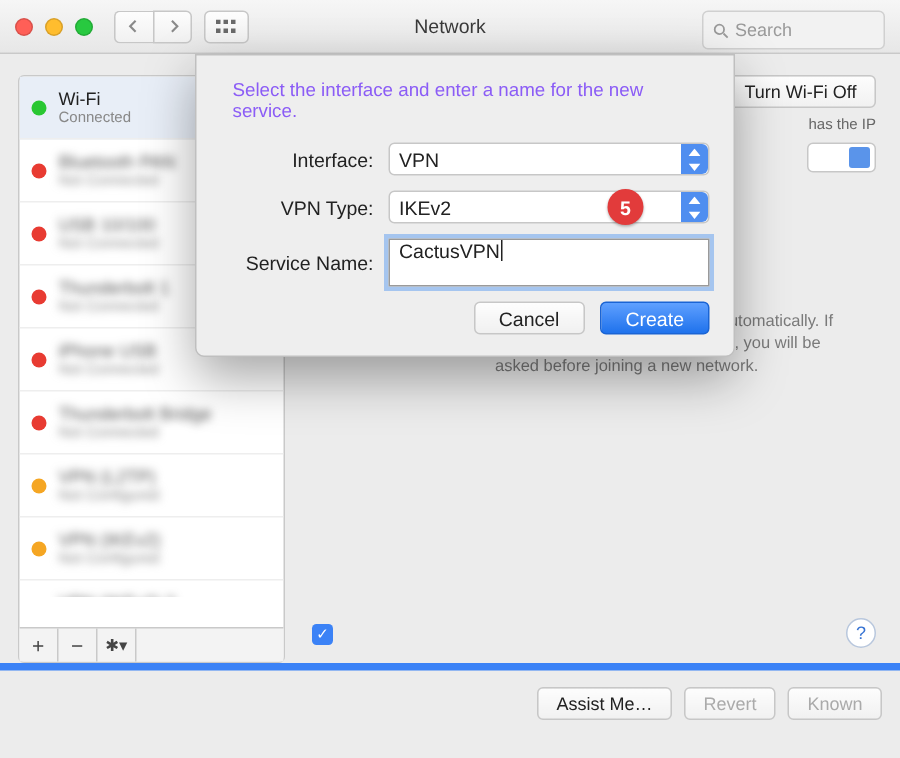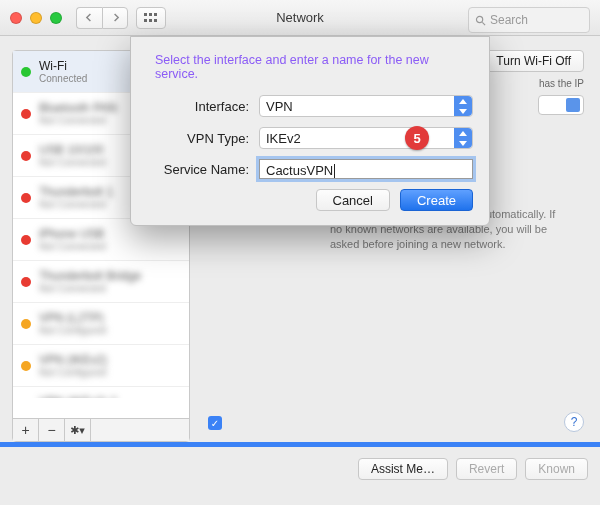--- a/index.html
+++ b/index.html
@@ -57,21 +57,21 @@
   
   .dim { position:absolute; inset:0; background:rgba(0,0,0,0); }
   .sheet { position:absolute; top:36px; left:130px; width:360px; background:#eeeeee; border:1px solid #bfbfbf; border-bottom-left-radius:6px; border-bottom-right-radius:6px; box-shadow: 0 14px 34px rgba(0,0,0,0.35); padding:16px 16px 14px 16px; }
   .sheet .prompt { font-size:12.5px; color:#8b5cf6; margin-bottom:14px; text-align:left; padding-left:8px; }
   .formrow { display:flex; align-items:center; margin-bottom:10px; }
   .flabel { width:112px; text-align:right; padding-right:10px; font-size:13px; color:#222; }
   .dropdown { flex:1; height:22px; background:#fff; border:1px solid #c7c7c7; border-radius:4px; display:flex; align-items:center; padding:0 6px; position:relative; font-size:13px; }
   .dropdown .stepper { position:absolute; right:0; top:0; bottom:0; width:18px; background:#4f8ef0; border-radius:0 4px 4px 0; display:flex; flex-direction:column; }
   .stepper div { flex:1; display:flex; align-items:center; justify-content:center; }
   .stepper svg { width:8px; height:5px; fill:#fff; }
-  .txtfield { flex:1; height:20px; background:#fff; border:1px solid #9a9a9a; border-radius:0; padding:0 6px; font-size:13px; box-shadow: 0 0 0 3px #a5c5ef; display:flex; align-items:flex-end; }
+  .txtfield { flex:1; height:32px; background:#fff; border:1px solid #9a9a9a; border-radius:0; padding:0 6px; font-size:13px; box-shadow: 0 0 0 3px #a5c5ef; display:flex; align-items:flex-start; }
   .caret { display:inline-block; width:1px; height:14px; background:#222; margin-left:1px; }
   .callout { position:absolute; width:24px; height:24px; background:#e23b3b; border-radius:50%; color:#fff; font-size:13px; font-weight:600; display:flex; align-items:center; justify-content:center; box-shadow:0 1px 2px rgba(0,0,0,0.3); }
   .sheetbtns { display:flex; justify-content:flex-end; gap:10px; margin-top:6px; }
   .btn { height:22px; padding:0 16px; border-radius:4px; font-size:13px; display:inline-flex; align-items:center; }
   .btn.secondary { background:linear-gradient(#fdfdfd,#f0f0f0); border:1px solid #c7c7c7; color:#222; }
   .btn.primary { background:linear-gradient(#5fa0ff,#1f72ec); color:#fff; border:1px solid #1a64d4; }
 
   svg.chev { width:9px; height:9px; }
 </style>
 </head>

